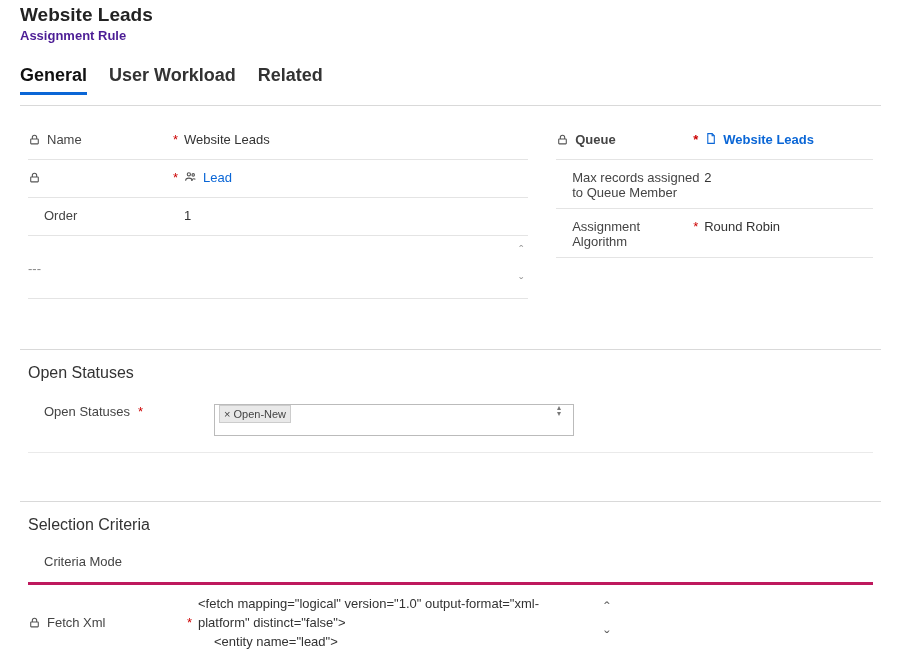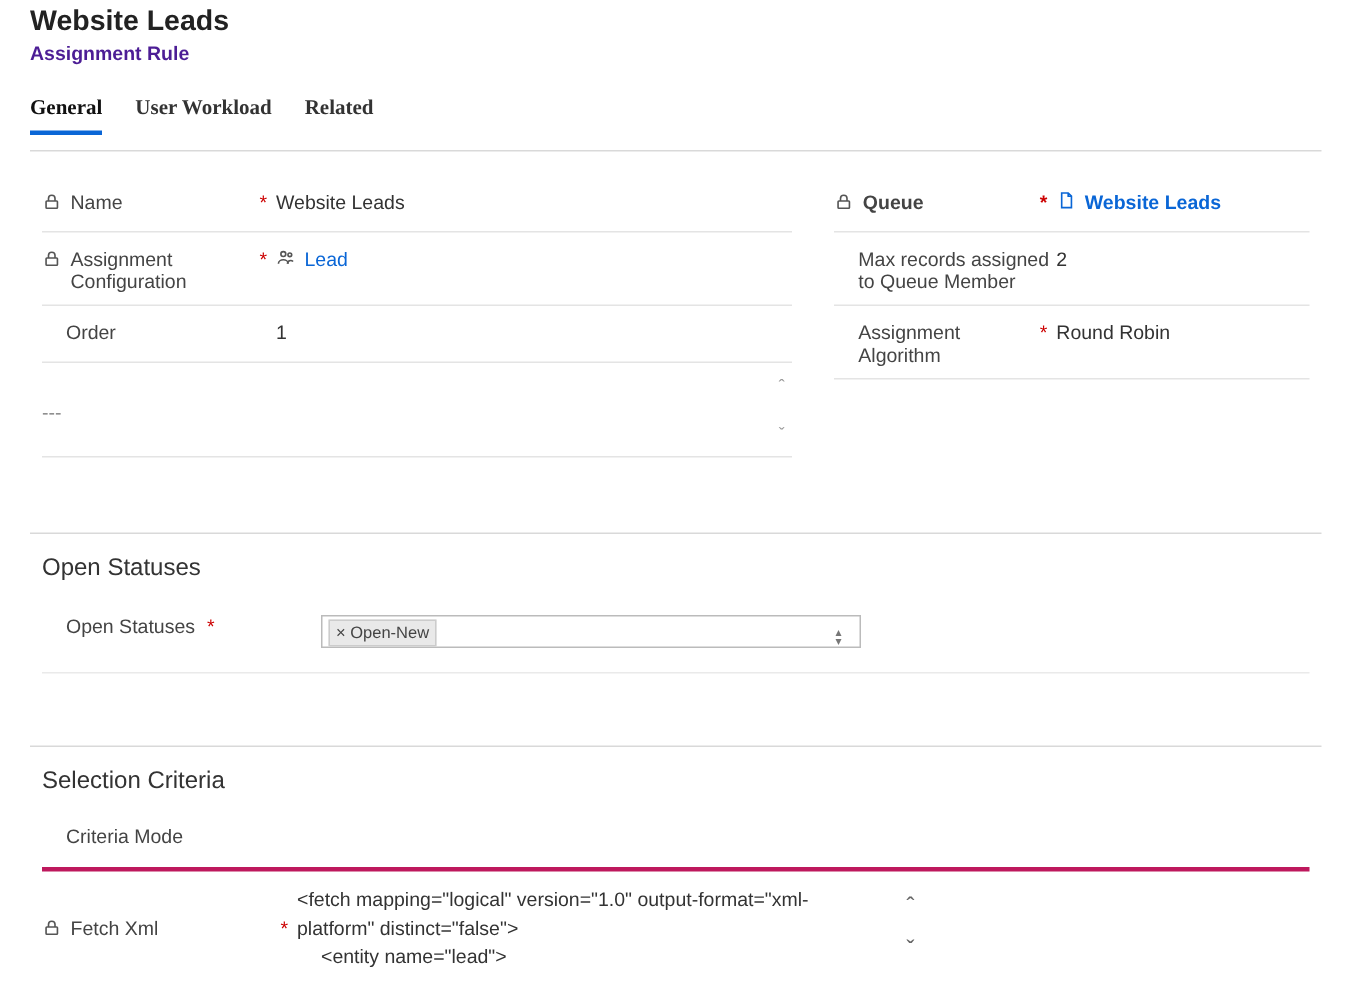--- a/index.html
+++ b/index.html
@@ -10,21 +10,21 @@
     background: #fff;
     width: 901px;
     height: 662px;
     overflow: hidden;
   }
   .page { padding: 4px 20px 0 20px; }
   .header .title { font-size: 19px; font-weight: 600; color: #222; }
   .header .subtitle { font-size: 13px; color: #4c1d95; font-weight: 600; margin-top: 2px; }
 
   .tabs { margin-top: 18px; border-bottom: 0; display: flex; gap: 22px; }
-  .tab { font-size: 14px; color: #333; padding: 4px 0 6px 0; cursor: pointer; font-weight: 600; font-family: Liberation Serif, serif; }
+  .tab { font-size: 18px; color: #333; padding: 4px 0 6px 0; cursor: pointer; font-weight: 600; }
   .tab.active { color: #111; border-bottom: 3px solid #0a66d6; }
 
   .panel {
     border: 1px solid #d9d9d9;
     border-left: none;
     border-right: none;
     border-bottom: none;
     margin-top: 10px;
     padding: 16px 8px 24px 8px;
   }
@@ -79,23 +79,23 @@
     align-items: center;
     color: #999;
     font-size: 12px;
   }
   .scroll-mini.large { font-size: 16px; color: #666; }
 
   .section-title { font-size: 16px; color: #333; margin-bottom: 10px; font-weight: 400;}
 
   .multiselect {
     display: flex;
-    align-items: flex-end;
+    align-items: flex-start;
     border: 1px solid #bbb;
-    height: 22px;
+    height: 32px;
     width: 360px;
     background: #fff;
     padding: 0 4px;
     position: relative;
   }
   .chip {
     background: #e9e9e9;
     border: 1px solid #ccc;
     font-size: 11px;
     padding: 0 4px;
@@ -162,21 +162,20 @@
         </div>
 
         <div class="field-row">
           <div class="field-label">
             <span class="lock-icon">
               <svg class="ic" viewBox="0 0 24 24" fill="none" stroke="currentColor" stroke-width="2">
                   <rect x="5" y="11" width="14" height="9" rx="1"></rect>
                   <path d="M8 11V8a4 4 0 0 1 8 0v3"></path>
                 </svg>
             </span>
-            <span>Assignment Configuration</span>
             <span class="req">*</span>
           </div>
           <div class="field-value">
             <span>
               <svg class="ic" viewBox="0 0 24 24" fill="none" stroke="#555" stroke-width="2">
                   <circle cx="9" cy="8" r="3"></circle>
                   <path d="M3 20c0-3 3-5 6-5s6 2 6 5"></path>
                   <circle cx="17" cy="9" r="2.3"></circle>
                   <path d="M14 20c.3-2.6 2-4 4-4 1.2 0 2.3.5 3 1.3"></path>
                 </svg>

